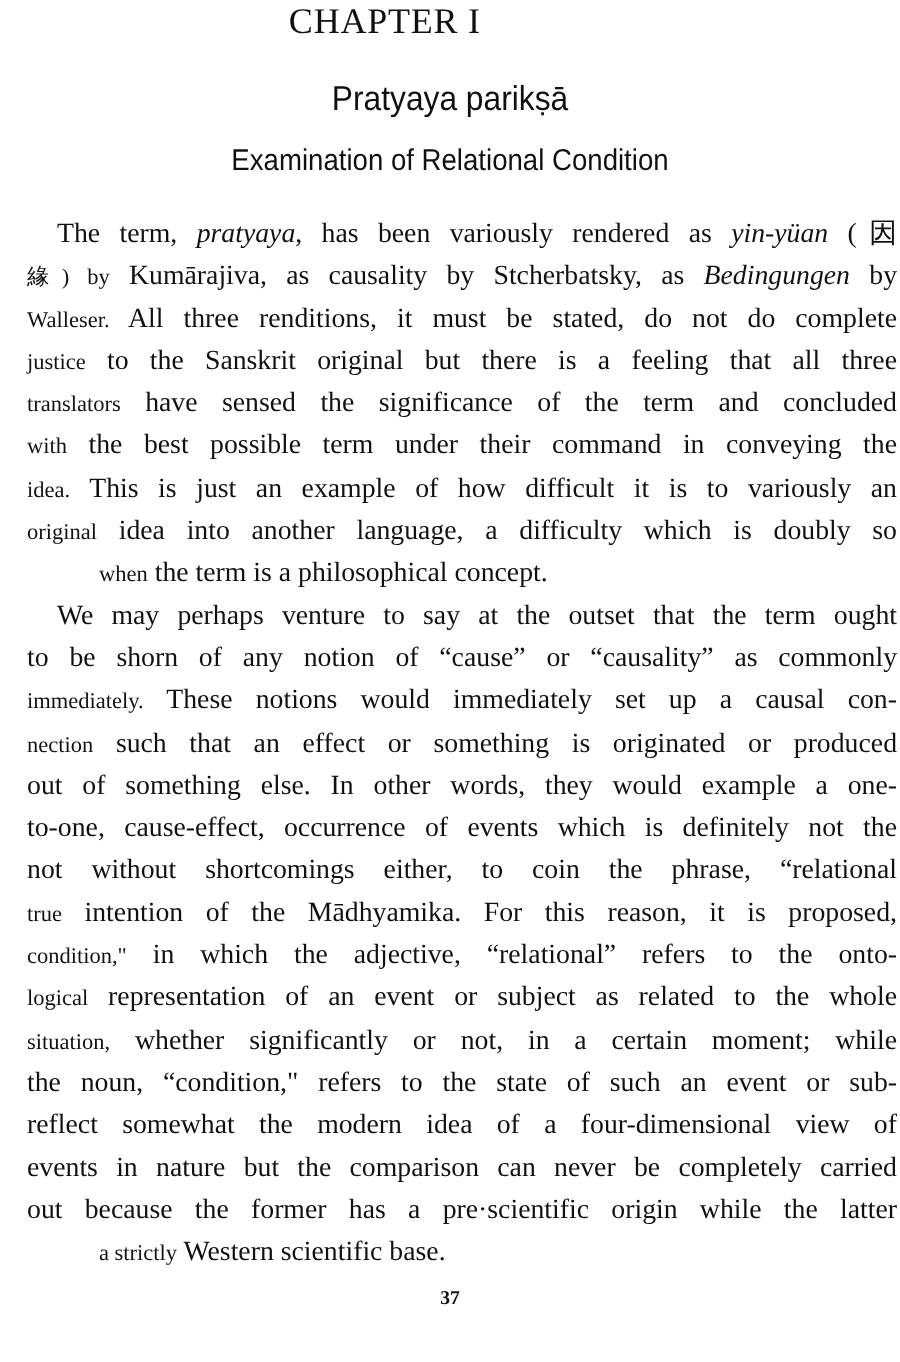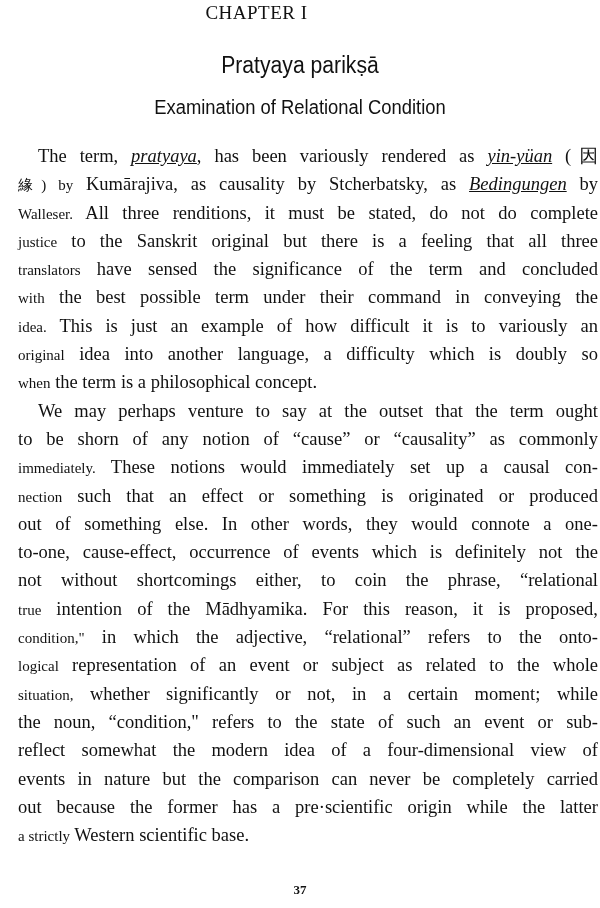--- a/index.html
+++ b/index.html
@@ -14,21 +14,21 @@
       overflow: hidden;
       font-family: "Liberation Serif", "DejaVu Serif", serif;
       color: #111111;
     }
     .chapter {
       position: absolute;
       top: 2px;
       left: 0;
       width: 513px;
       text-align: center;
-      font-size: 19px;
+      font-size: 24px;
       letter-spacing: 0.5px;
     }
     .title {
       position: absolute;
       top: 52px;
       left: 0;
       width: 600px;
       text-align: center;
       font-family: "Liberation Sans", "DejaVu Sans", sans-serif;
       font-size: 23px;
@@ -57,27 +57,28 @@
       white-space: nowrap;
       text-align: justify;
       text-align-last: justify;
       display: block;
     }
     .line.indent {
       padding-left: 20px;
     }
     .line.last {
       text-align-last: left;
+      margin-left: 48px;
     }
-    .it { font-style: italic; text-decoration: underline; }
+    .it { font-style: italic; }
     .b { font-weight: normal; }
     .small { font-size: 15px; }
     .page-number {
       position: absolute;
-      top: 882px;
+      top: 857px;
       left: 0;
       width: 600px;
       text-align: center;
       font-size: 13px;
       font-weight: bold;
     }
   </style>
 </head>
 <body>
 
@@ -92,21 +93,21 @@
     <div class="line"><span class="small">justice</span><span> to the Sanskrit original but there is a feeling that all three</span></div>
     <div class="line"><span class="small">translators</span><span> have sensed the significance of the term and concluded</span></div>
     <div class="line"><span class="small">with</span><span> the best possible term under their command in conveying the</span></div>
     <div class="line"><span class="small">idea.</span><span>  This is just an example of how difficult it is to variously an</span></div>
     <div class="line"><span class="small">original</span><span> idea into another language, a difficulty which is doubly so</span></div>
     <div class="line last"><span class="small">when</span><span> the term is a philosophical concept.</span></div>
     <div class="line indent"><span>We may perhaps venture to say at the outset that the term ought</span></div>
     <div class="line"><span>to be shorn of any notion of “cause” </span><span class="b">or</span><span> “causality” as commonly</span></div>
     <div class="line"><span class="small">immediately.</span><span>  These </span><span class="b">notions</span><span> would immediately set up a causal con-</span></div>
     <div class="line"><span class="small">nection</span><span> </span><span class="b">such that an effect</span><span> or something is originated or produced</span></div>
-    <div class="line"><span>out of something </span><span class="b">else</span><span>.  In other words, they would connote a </span><span class="b">one-</span></div>
+    <div class="line"><span>out of something </span><span class="b">else</span><span>.  In other words, they would example a </span><span class="b">one-</span></div>
     <div class="line"><span>to-one, cause-effect, occurrence of events which is definitely not </span><span class="b">the</span></div>
     <div class="line"><span>not without shortcomings either, to coin the phrase, “relational</span></div>
     <div class="line"><span class="small">true</span><span> intention of the Mādhyamika.  For this reason, it is </span><span class="b">proposed,</span></div>
     <div class="line"><span class="small">condition,"</span><span> in which the adjective, “relational” refers to the onto-</span></div>
     <div class="line"><span class="small">logical</span><span> representation of an event or subject as related to the whole</span></div>
     <div class="line"><span class="small">situation,</span><span> whether significantly or not, in a certain moment; while</span></div>
     <div class="line"><span>the noun, “condition," refers to the state of such an event or sub-</span></div>
     <div class="line"><span>reflect somewhat the modern idea of a four-dimensional view of</span></div>
     <div class="line"><span>events in nature but the comparison can never be completely carried</span></div>
     <div class="line"><span>out because the former has a pre·scientific origin while the latter</span></div>

